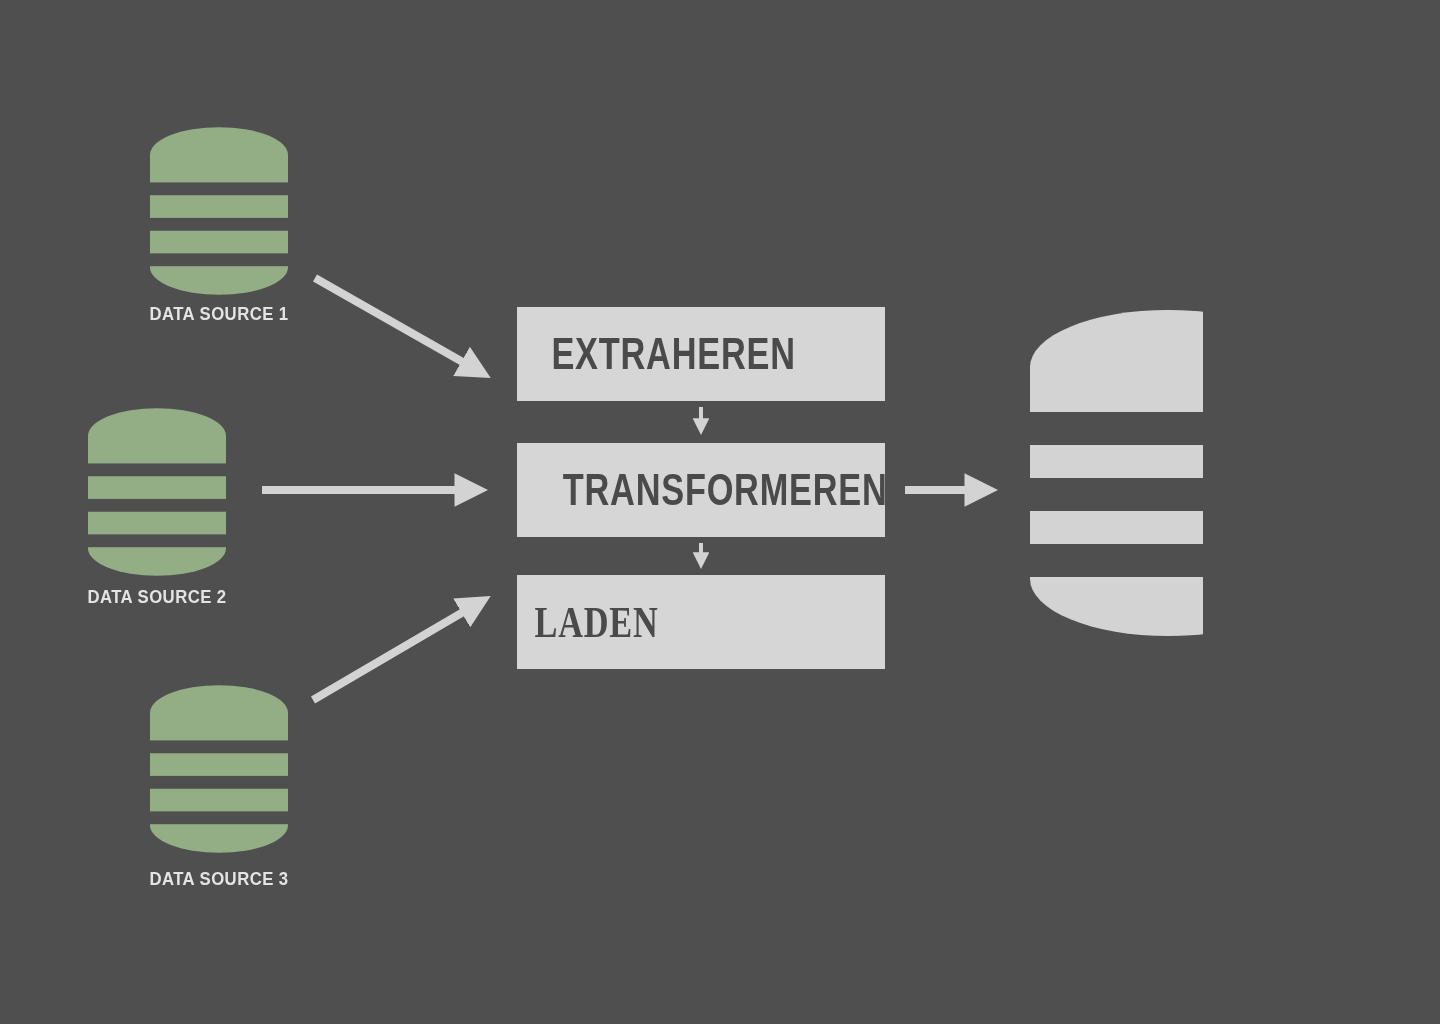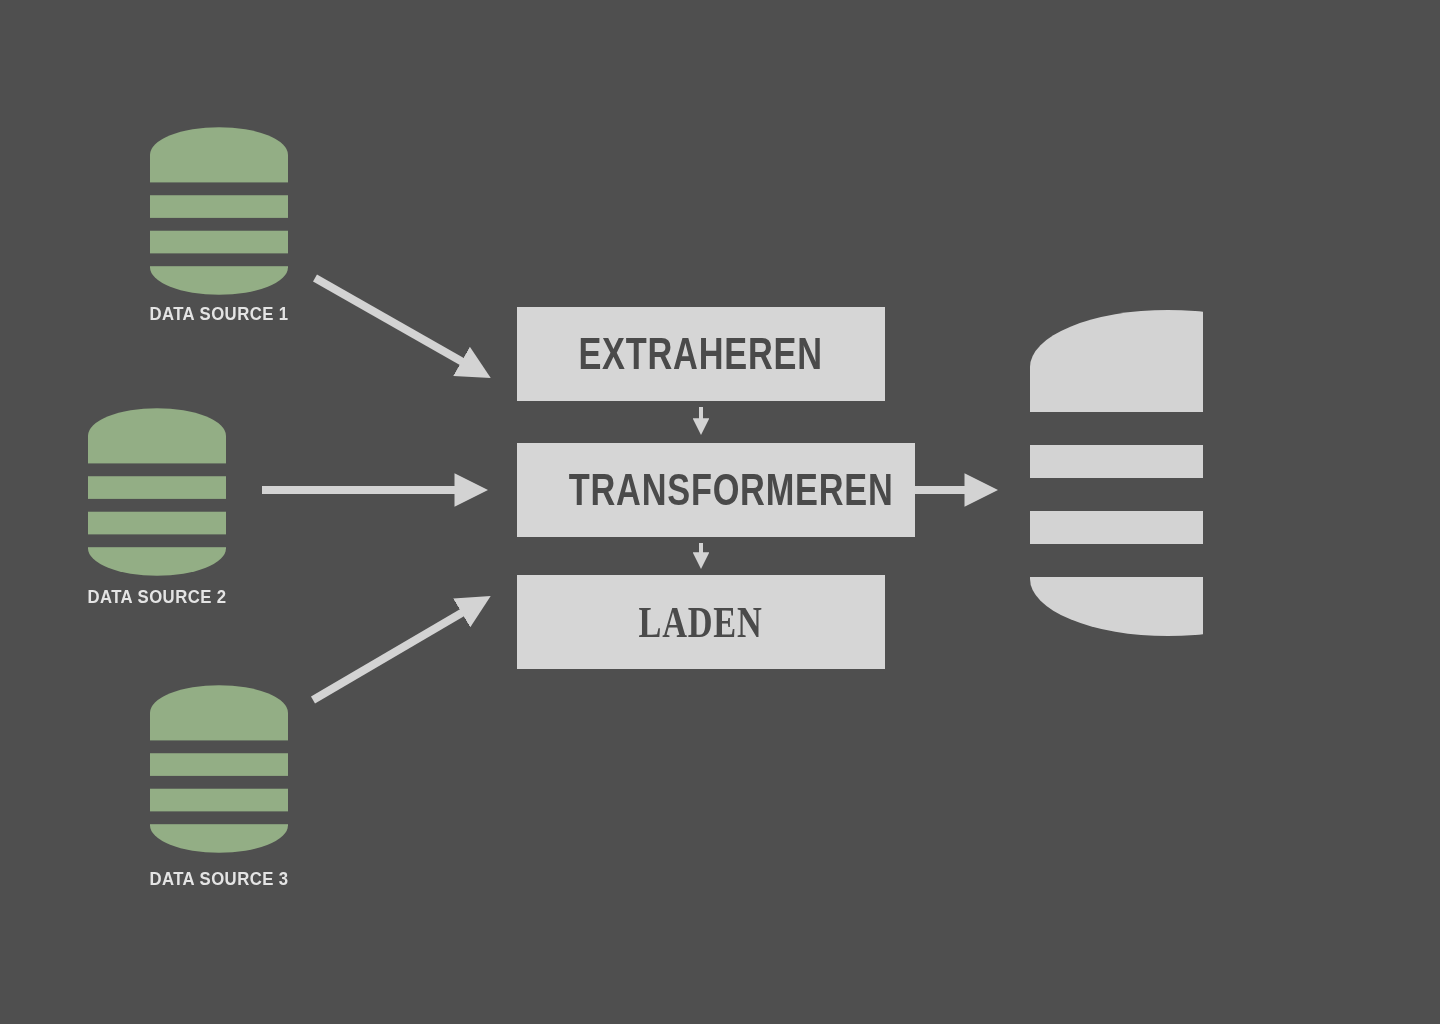--- a/index.html
+++ b/index.html
@@ -54,24 +54,24 @@
 
   
   .step-box {
     position: absolute;
     left: 517px;
     width: 368px;
     height: 94px;
     background: var(--box-bg, #d6d6d6);
     display: flex;
     align-items: center;
-    justify-content: center;
+    justify-content: flex-start;
   }
   .step-extract   { top: 307px; }
-  .step-transform { top: 443px; padding-left: 30px; }
+  .step-transform { top: 443px; }
   .step-load      { top: 575px; font-family: Liberation Serif, serif; }
   .step-label {
     font-size: 44px;
     font-weight: bold;
     color: var(--box-text, #4a4a4a);
     letter-spacing: 1px;
     transform: scaleX(0.78);
     white-space: nowrap;
   }
 </style>

